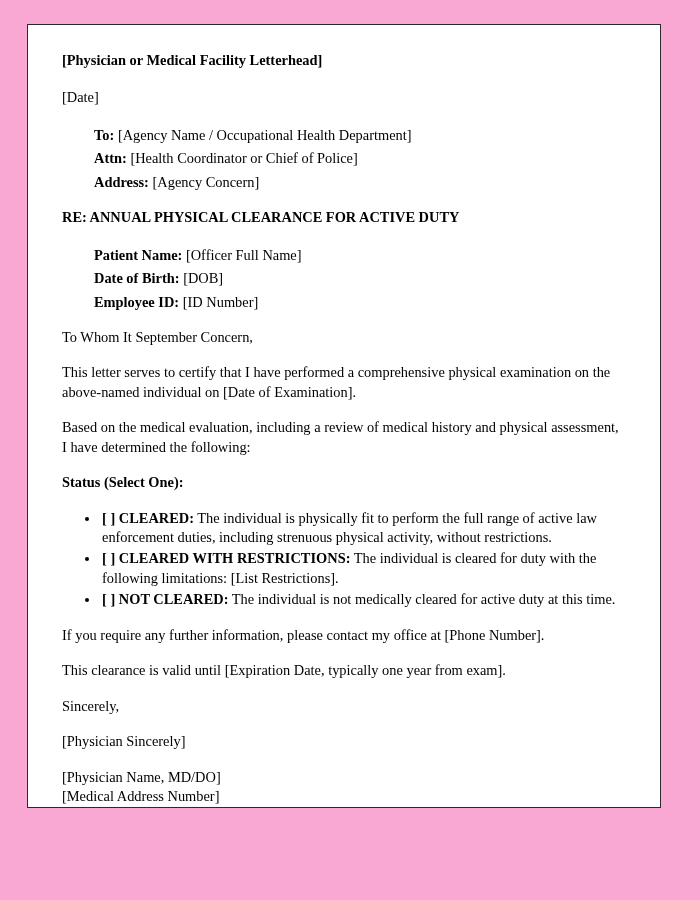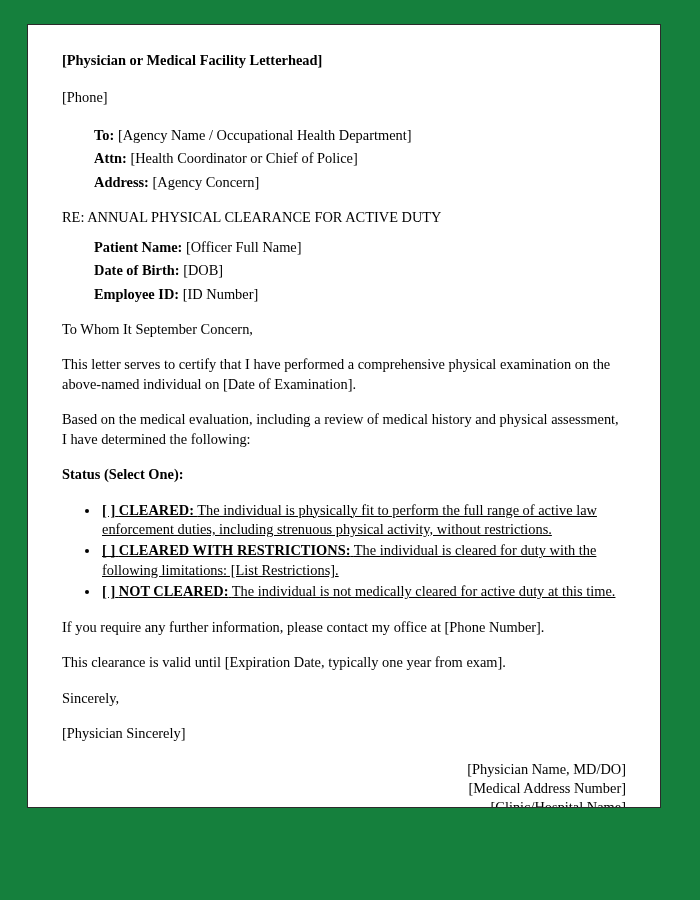--- a/index.html
+++ b/index.html
@@ -10,21 +10,21 @@
   body {
     width: 700px;
     height: 900px;
     font-family: "Liberation Serif", serif;
     color: #000000;
   }
   .page {
     position: relative;
     width: 700px;
     height: 900px;
-    background: #15803d;
+    background: #f9a8d4;
     box-sizing: border-box;
   }
   .sheet {
     position: absolute;
     left: 27px;
     top: 24px;
     width: 634px;
     height: 784px;
     border: 1px solid #2b2b2b;
     background: #ffffff;
@@ -50,47 +50,45 @@
     font-weight: bold;
   }
   .letterhead {
     font-weight: bold;
     margin-bottom: 18px;
   }
   .date-line {
     margin-bottom: 18px;
   }
   .re-line {
-    font-weight: normal;
-    margin-bottom: 10px;
+    font-weight: bold;
+    margin-bottom: 18px;
   }
   ul.status-list {
     margin: 0 0 16px 0;
     padding-left: 38px;
-    text-decoration: underline;
   }
   ul.status-list li {
     margin-bottom: 2px;
     padding-left: 2px;
   }
   .sig-block div {
     margin-bottom: 0;
-    text-align: right;
   }
 </style>
 </head>
 <body>
 
 <div class="page">
   <div class="sheet">
     <div class="content">
 
       <p class="letterhead">[Physician or Medical Facility Letterhead]</p>
 
-      <p class="date-line">[Phone]</p>
+      <p class="date-line">[Date]</p>
 
       <div class="block-gap">
         <div class="tight">
           <b>To:</b>
           <span>[Agency Name / Occupational Health Department]</span>
         </div>
         <div class="tight">
           <b>Attn:</b>
           <span>[Health Coordinator or Chief of Police]</span>
         </div>

